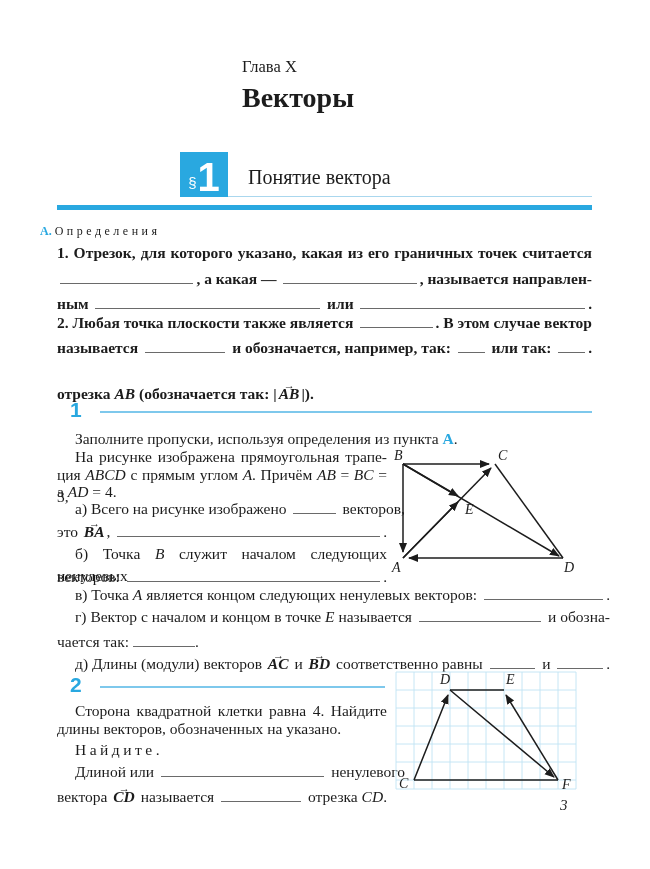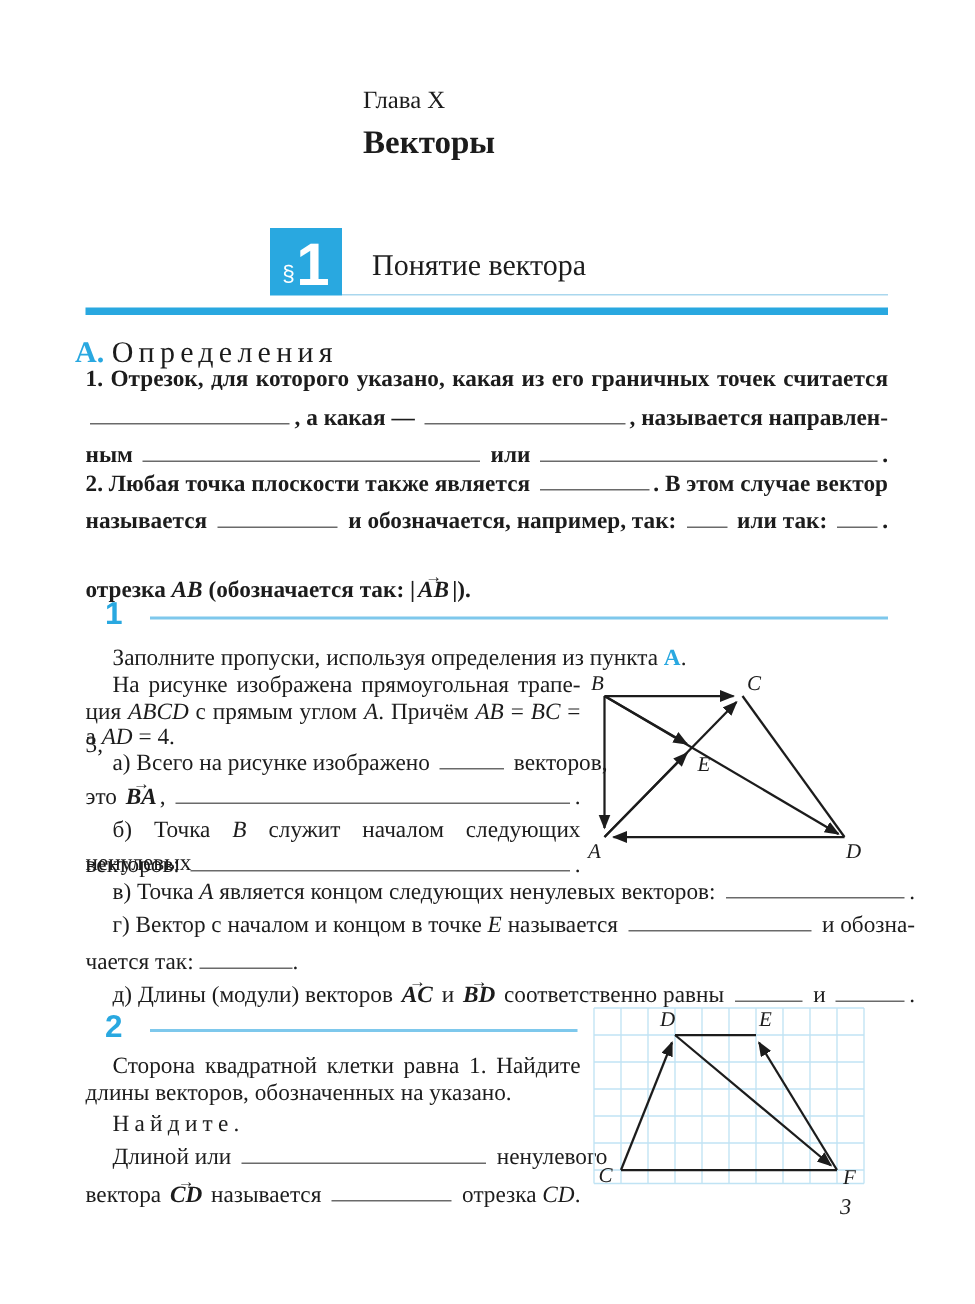--- a/index.html
+++ b/index.html
@@ -20,30 +20,30 @@
   .fx3{flex:3 1 auto;}
   .it{font-style:italic;}
   .bi{font-style:italic;font-weight:bold;}
   .acc{color:#29a8e0;font-weight:bold;}
   .vec{font-style:italic;font-weight:bold;display:inline-block;position:relative;padding:0 2px;}
   .vec::after{content:"\2192";position:absolute;left:0;right:0;top:-0.82em;font-size:0.72em;
               text-align:center;font-style:normal;font-weight:normal;}
   .mod{display:inline-block;}
   
   .chapter{left:242px;top:57px;font-size:16.5px;}
-  .booktitle{left:242px;top:82px;font-size:22px;font-weight:bold;}
+  .booktitle{left:242px;top:82px;font-size:28px;font-weight:bold;}
   .secbox{left:180px;top:152px;width:48px;height:45px;background:#29a8e0;color:#fff;
           display:flex;align-items:flex-end;justify-content:center;padding-bottom:3px;box-sizing:border-box;
           font-family:"Liberation Sans",sans-serif;}
   .ssign{font-size:15px;line-height:15px;margin-right:1px;margin-bottom:4px;}
   .snum{font-size:40px;line-height:34px;font-weight:bold;}
   .sectitle{left:248px;top:166px;font-size:20px;}
   .thinline{left:228px;top:196px;width:364px;height:1px;background:#aad7ee;}
   .thickbar{left:57px;top:205px;width:535px;height:4.5px;background:#29a8e0;}
-  .defhead{left:50px;top:224px;font-size:20px;}
+  .defhead{left:40px;top:224px;font-size:12px;}
   .sp{letter-spacing:3.5px;}
   .exnum{font-family:"Liberation Sans",sans-serif;font-weight:bold;font-size:21px;color:#29a8e0;left:70px;}
   .exrule{height:1.8px;background:#7ec8ec;}
   .pagenum{left:560px;top:797px;font-size:15px;font-style:italic;}
   svg text{font-family:"Liberation Serif",serif;font-style:italic;font-size:14px;fill:#1c1c1c;}
 </style>
 </head>
 <body>
 
 <div class="page">
@@ -104,21 +104,21 @@
     <text x="6" y="12">B</text>
     <text x="110" y="12">C</text>
     <text x="4" y="124">A</text>
     <text x="176" y="124">D</text>
     <text x="77" y="66">E</text>
   </svg>
 
   <div class="abs exnum" style="top:673px">2</div>
   <div class="abs exrule" style="left:100px;top:686px;width:285px;"></div>
 
-  <div class="ln col jl ind" style="top:700px">Сторона квадратной клетки равна 1. Найдите</div>
+  <div class="ln col jl ind" style="top:700px">Сторона квадратной клетки равна 4. Найдите</div>
   <div class="ln col" style="top:718px">длины векторов, обозначенных на указано.</div>
   <div class="ln col ind sp" style="top:739px">Найдите.</div>
   <div class="ln col fxline pind" style="top:761px">Длиной или <span class="blank fx1"></span> ненулевого</div>
   <div class="ln col fxline" style="top:786px">вектора <span class="vec">CD</span> называется <span class="blank fx1"></span> отрезка <span class="it">CD</span>.</div>
 
   <svg class="abs" style="left:393px;top:670px" width="186" height="122" viewBox="0 0 186 122">
     <g stroke="#c0e3f4" stroke-width="0.9">
       <line x1="3" y1="2" x2="183" y2="2"></line>
       <line x1="3" y1="20" x2="183" y2="20"></line>
       <line x1="3" y1="38" x2="183" y2="38"></line>

